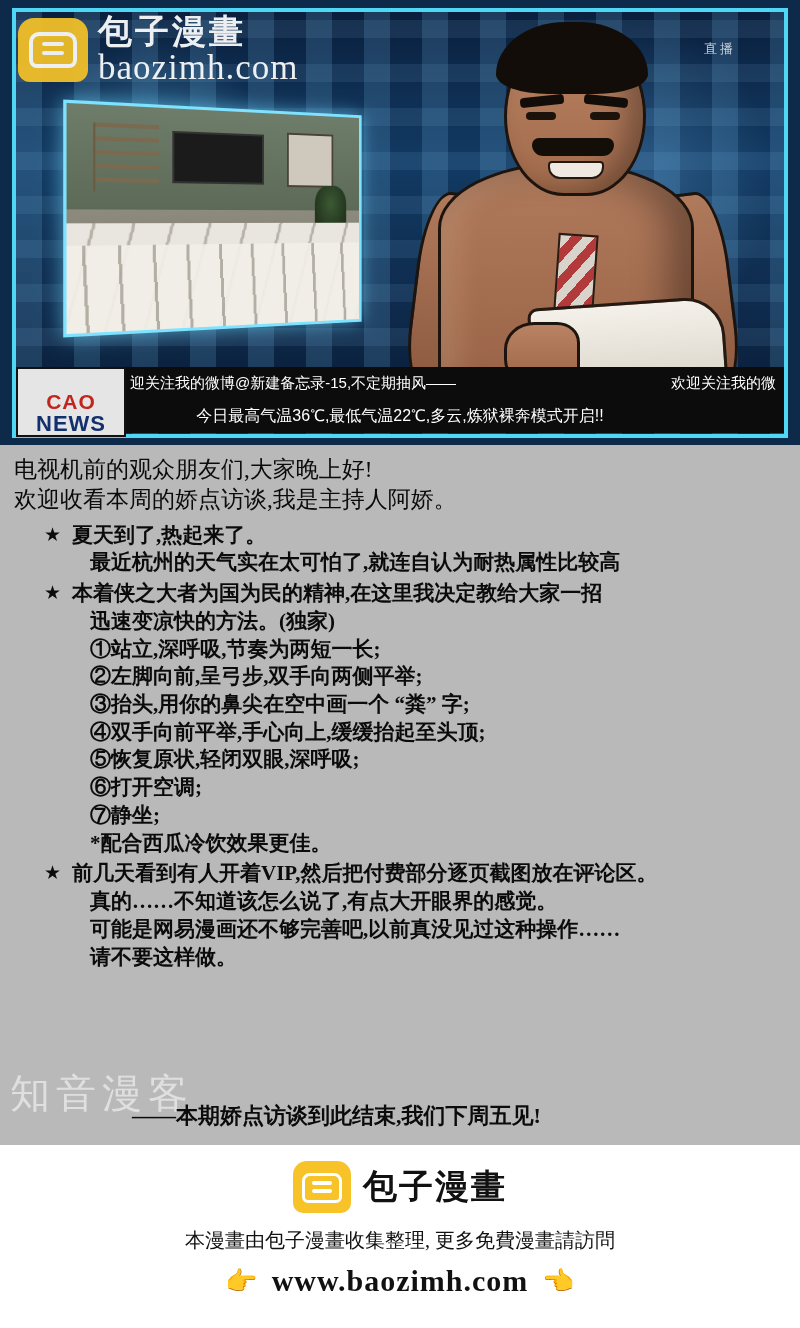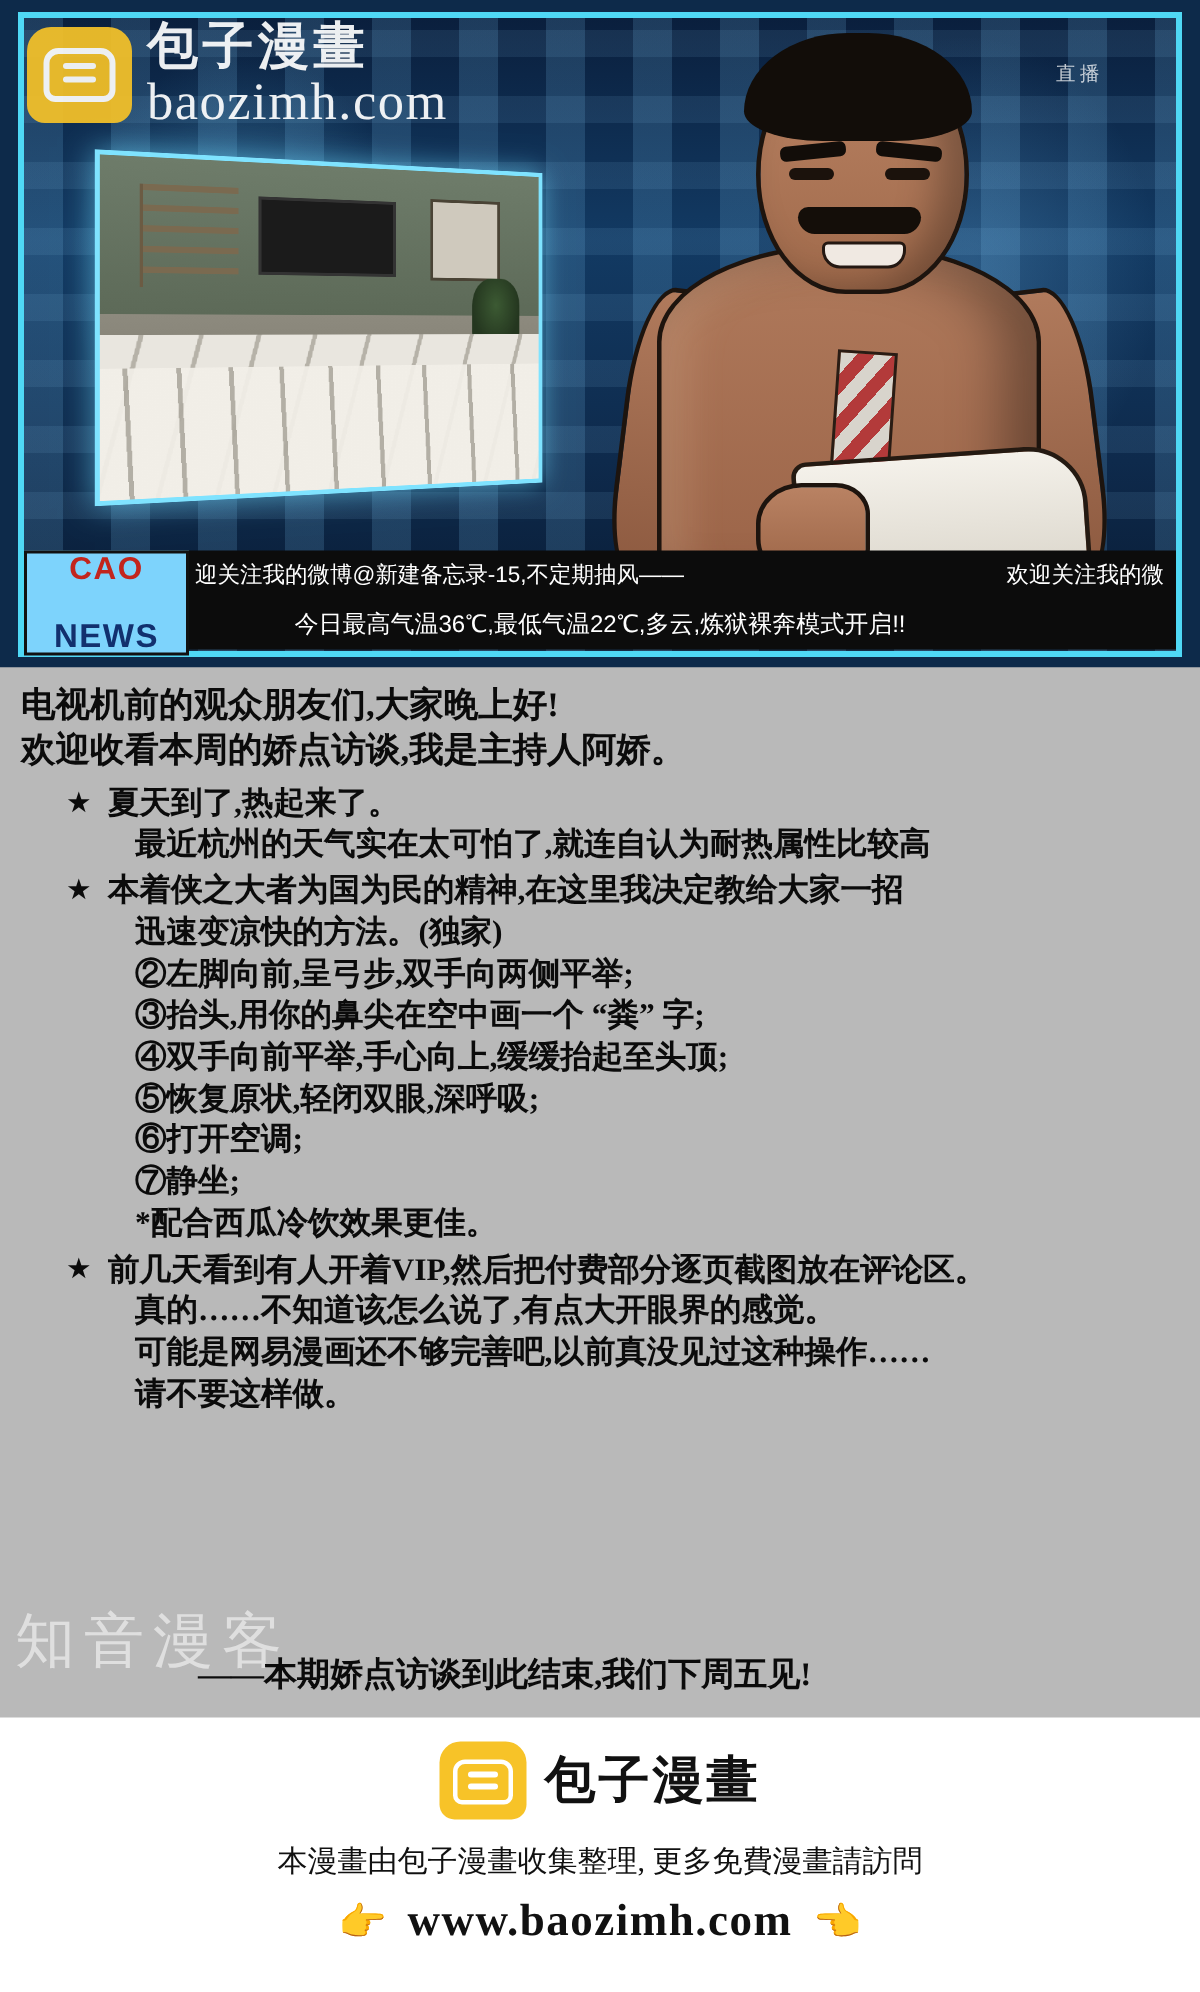--- a/index.html
+++ b/index.html
@@ -222,24 +222,24 @@
   
   .ticker-wrap {
     position: absolute;
     left: 16px; right: 16px; bottom: 12px;
     height: 66px;
   }
   .ticker-logo {
     position: absolute;
     left: 0; top: 0;
     width: 106px; height: 66px;
-    background: #7dd3fc;
+    background: #e5e5e5;
     border: 2px solid #111;
     display: flex; flex-direction: column;
-    align-items: center; justify-content: space-between;
+    align-items: center; justify-content: flex-end;
   }
   .ticker-logo .cao {
     color: #c2251d;
     font-weight: bold;
     font-size: 21px;
     letter-spacing: 1px;
     line-height: 1;
   }
   .ticker-logo .news {
     color: #12306e;
@@ -284,21 +284,21 @@
     width: 800px;
     height: 700px;
     background: #b9b9b9;
     padding: 10px 14px 0 14px;
     box-sizing: border-box;
     color: #0b0b0b;
     font-family: "Liberation Serif", serif;
   }
   .intro {
     font-size: 23px;
-    font-weight: bold;
+    font-weight: normal;
     line-height: 1.32;
     letter-spacing: 0px;
   }
   .blocks { margin-top: 6px; }
   .block {
     position: relative;
     padding-left: 58px;
     margin-bottom: 3px;
   }
   .star {
@@ -510,20 +510,21 @@
       <div class="block">
         <span class="star">★</span>
         <div class="line">夏天到了,热起来了。</div>
         <div class="line sub">最近杭州的天气实在太可怕了,就连自认为耐热属性比较高</div>
       </div>
 
       <div class="block">
         <span class="star">★</span>
         <div class="line">本着侠之大者为国为民的精神,在这里我决定教给大家一招</div>
         <div class="line sub">迅速变凉快的方法。(独家)</div>
+        <div class="line sub">①站立,深呼吸,节奏为两短一长;</div>
         <div class="line sub">②左脚向前,呈弓步,双手向两侧平举;</div>
         <div class="line sub">③抬头,用你的鼻尖在空中画一个 “粪” 字;</div>
         <div class="line sub">④双手向前平举,手心向上,缓缓抬起至头顶;</div>
         <div class="line sub">⑤恢复原状,轻闭双眼,深呼吸;</div>
         <div class="line sub">⑥打开空调;</div>
         <div class="line sub">⑦静坐;</div>
         <div class="line sub">*配合西瓜冷饮效果更佳。</div>
       </div>
 
       <div class="block">

